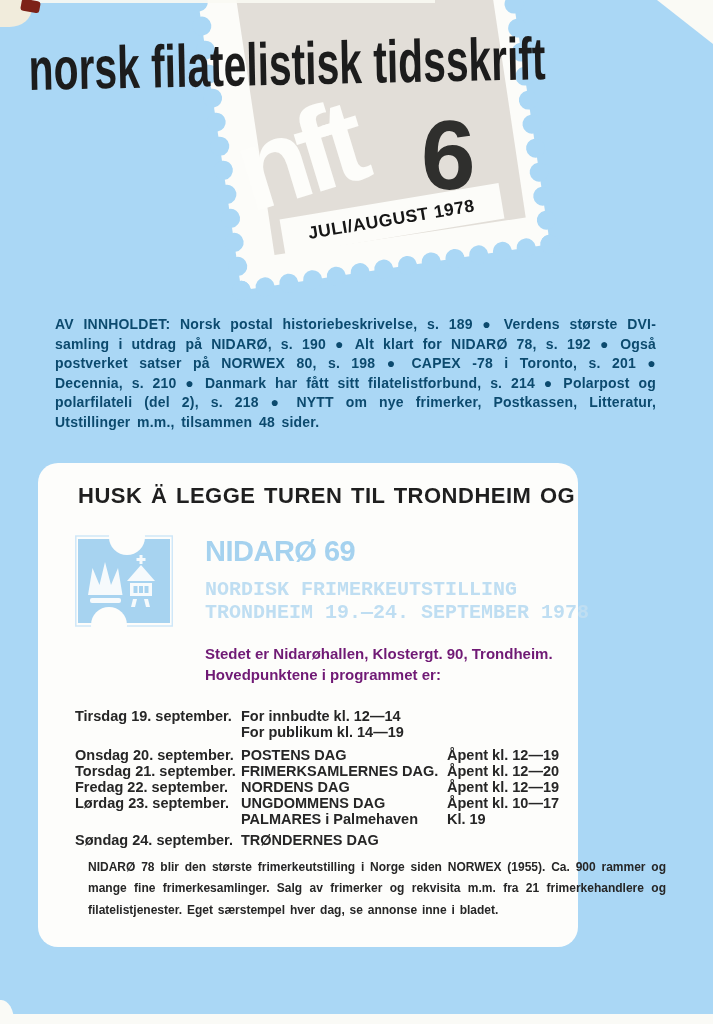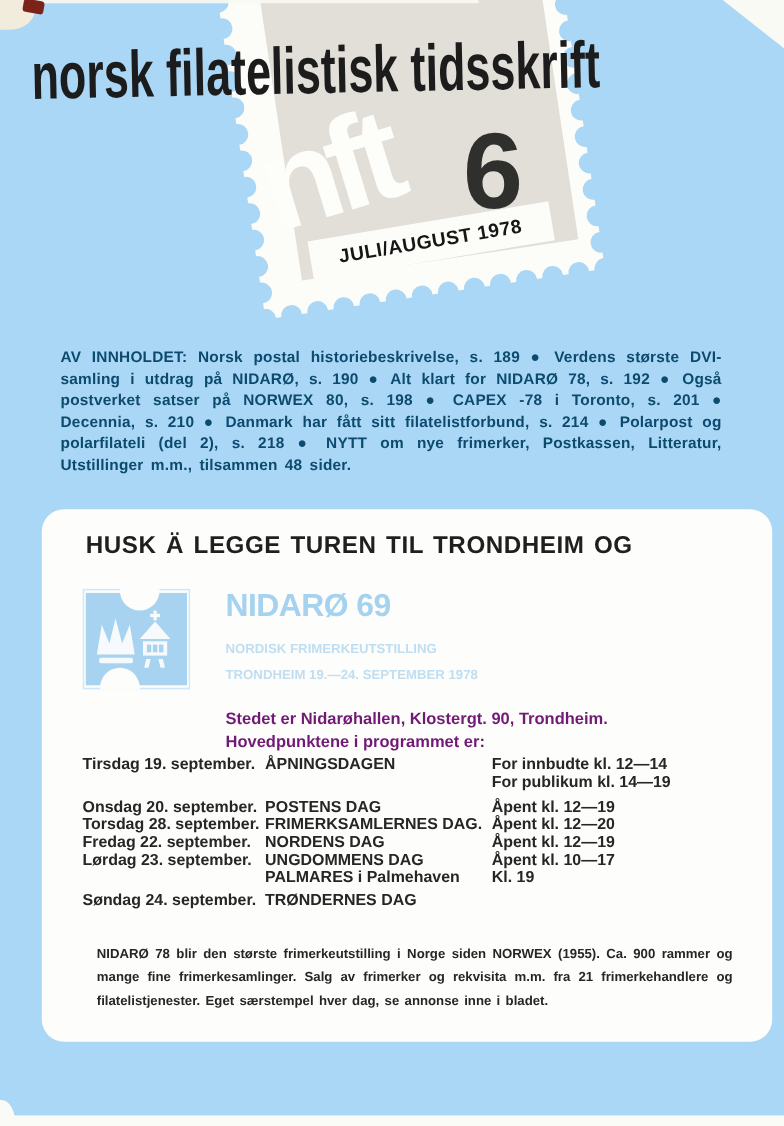--- a/index.html
+++ b/index.html
@@ -30,31 +30,31 @@
   .date-band span{display:block; margin:8px 0 0 26px; font-size:17.5px; letter-spacing:0.5px; color:#161616;}
   
   .masthead{position:absolute; left:28px; top:40px; margin:0; z-index:3; color:#1c1c1c;
        font-size:60px; line-height:1; letter-spacing:0px; white-space:nowrap;
        transform:rotate(-1.2deg) scaleX(0.68); transform-origin:left top;}
   
   .contents{position:absolute; left:55px; top:315px; width:601px; margin:0; z-index:3;
        font-size:14px; line-height:19.6px; text-align:justify; color:#0c4a6e;
        letter-spacing:0.2px; word-spacing:2.5px;}
   
-  .card{position:absolute; left:38px; top:463px; width:664px; height:484px; z-index:3;
+  .card{position:absolute; left:38px; top:463px; width:540px; height:484px; z-index:3;
        background:var(--card_white); border-radius:20px;}
   .card h2{position:absolute; left:40px; top:20px; margin:0; font-size:22px;
        letter-spacing:0.5px; word-spacing:2px; color:#1f1f1f; white-space:nowrap;}
   .logo{position:absolute; left:37px; top:72px; width:98px; height:92px;}
   .exh-name{position:absolute; left:167px; top:72px; font-size:29px; letter-spacing:-0.5px;
        color:var(--exhibition_blue); white-space:nowrap;}
-  .exh-sub{position:absolute; left:167px; top:116px; font-size:12px; line-height:22.5px;
-       color:var(--exhibition_blue_light); white-space:nowrap;}
+  .exh-sub{position:absolute; left:167px; top:116px; font-size:20px; line-height:22.5px;
+       color:var(--exhibition_blue_light); white-space:nowrap;font-family:Liberation Mono, monospace;}
   .venue{position:absolute; left:167px; top:180px; font-size:15px; line-height:21px; color:#701a75;}
-  .program{position:absolute; left:37px; top:224px; width:572px; font-size:14.5px; color:#262626;}
+  .program{position:absolute; left:37px; top:245px; width:572px; font-size:14.5px; color:#262626;}
   .prow{display:grid; grid-template-columns:166px 206px 1fr; line-height:16px; min-height:16px;}
   .prow.first{margin-bottom:7px;}
   .prow.last{margin-top:5px;}
   .footer-par{position:absolute; left:37px; top:381px; width:578px; margin:13px;
        font-size:12px; line-height:21.4px; text-align:justify; color:#262626; word-spacing:1.5px;}
   
   .art-topline{position:absolute; left:0; top:0; width:435px; height:3px; background:rgba(250,250,243,.9); z-index:4;}
   .art-topleft{position:absolute; left:0; top:0; width:32px; height:27px; background:#f1ecdc;
        border-bottom-right-radius:70%; z-index:5;}
   .art-redmark{position:absolute; left:21px; top:0px; width:19px; height:12px; background:#7d2218;
@@ -182,33 +182,32 @@
     </div>
 
     <div class="venue">
       <div>Stedet er Nidarøhallen, Klostergt. 90, Trondheim.</div>
       <div>Hovedpunktene i programmet er:</div>
     </div>
 
     <div class="program">
       <div class="prow first">
         <div>Tirsdag 19. september.</div>
-        <div>ÅPNINGSDAGEN</div>
         <div>
           <div>For innbudte kl. 12—14</div>
           <div>For publikum kl. 14—19</div>
         </div>
       </div>
       <div class="prow">
         <div>Onsdag 20. september.</div>
         <div>POSTENS DAG</div>
         <div>Åpent kl. 12—19</div>
       </div>
       <div class="prow">
-        <div>Torsdag 28. september.</div>
+        <div>Torsdag 21. september.</div>
         <div>FRIMERKSAMLERNES DAG.</div>
         <div>Åpent kl. 12—20</div>
       </div>
       <div class="prow">
         <div>Fredag 22. september.</div>
         <div>NORDENS DAG</div>
         <div>Åpent kl. 12—19</div>
       </div>
       <div class="prow">
         <div>Lørdag 23. september.</div>

